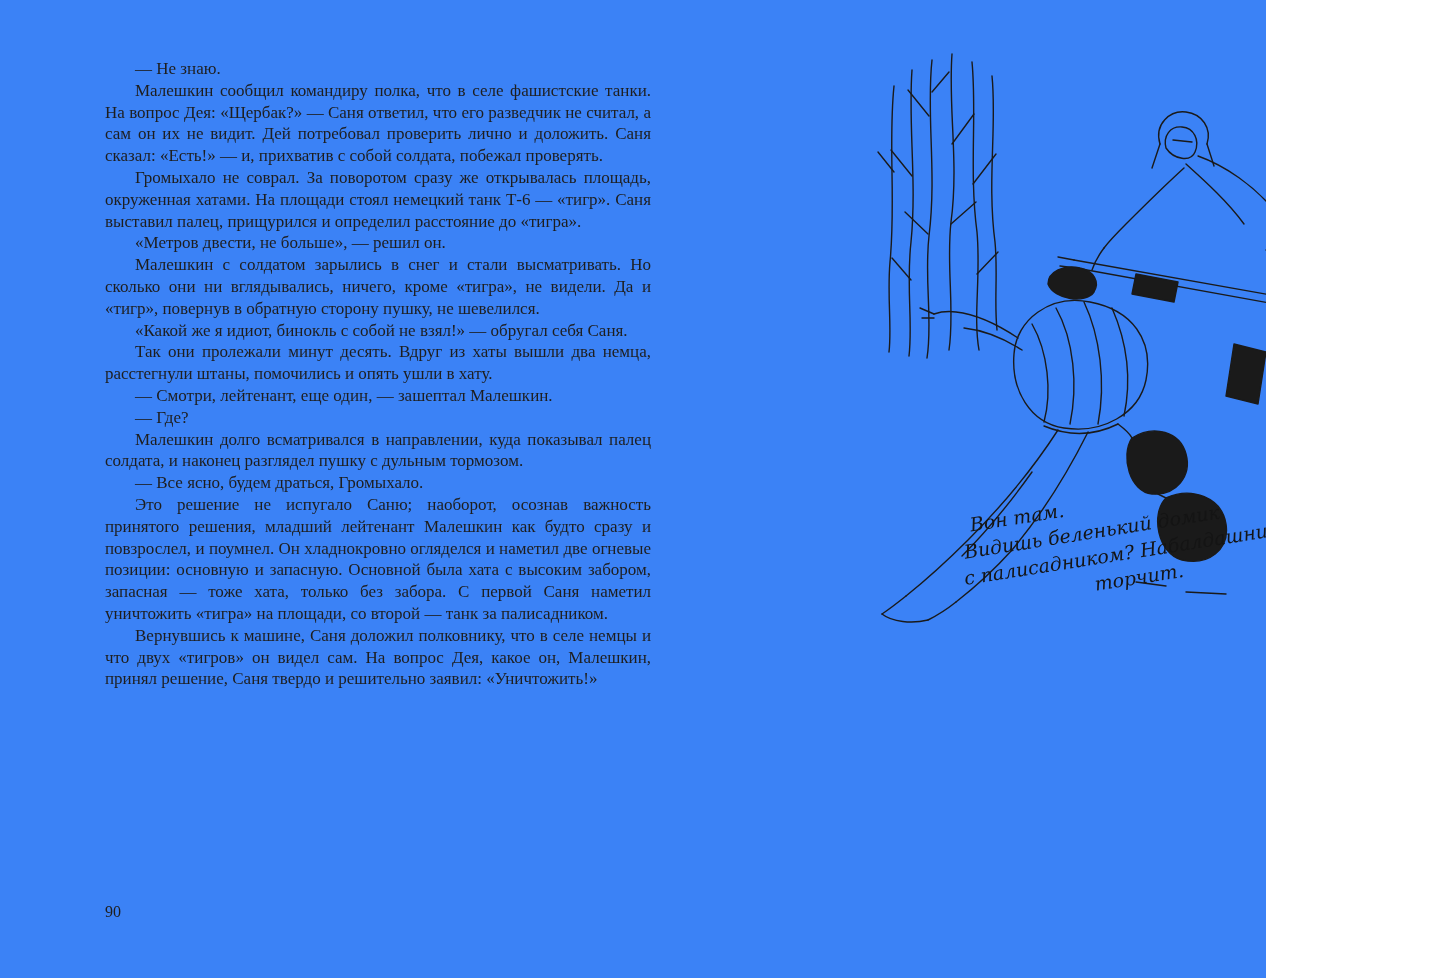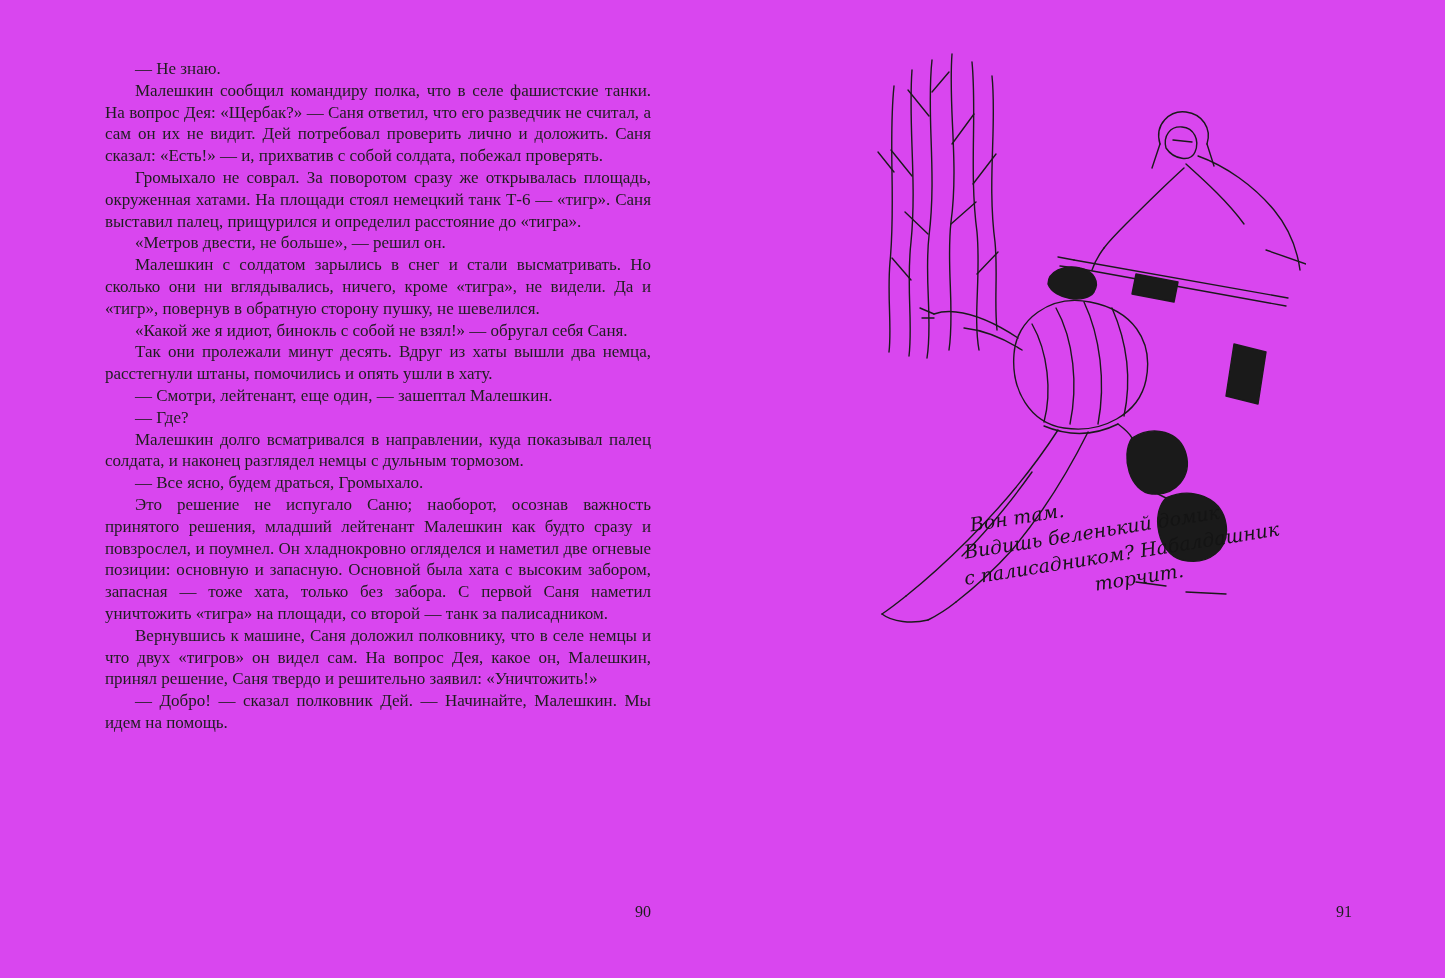--- a/index.html
+++ b/index.html
@@ -2,23 +2,23 @@
 <html lang="ru"><head>
 <meta charset="utf-8">
 <style>
   html, body {
     margin: 0;
     padding: 0;
     background: #ffffff;
   }
   .spread {
     position: relative;
-    width: 1445px;
+    width: 1266px;
     height: 978px;
-    background: #d946ef;
+    background: #3b82f6;
     font-family: "Liberation Serif", serif;
     color: #1e1e1e;
     overflow: hidden;
   }
   .page-text p {
     margin: 0;
     text-indent: 30px;
     text-align: justify;
     font-size: 17px;
     line-height: 21.8px;
@@ -40,21 +40,21 @@
   .right-text {
     position: absolute;
     top: 628px;
     left: 0;
     width: 546px;
   }
   .pagenum {
     position: absolute;
     top: 903px;
     width: 546px;
-    text-align: right;
+    text-align: left;
     font-size: 16px;
     color: #1e1e1e;
   }
   .pagenum-left { left: 105px; }
   .pagenum-right { left: 806px; }
 
   .illus {
     position: absolute;
     top: 0;
     left: 30px;
@@ -92,25 +92,24 @@
   <div class="page-left page-text">
     <p>— Не знаю.</p>
     <p>Малешкин сообщил командиру полка, что в селе фашистские танки. На вопрос Дея: «Щербак?» — Саня ответил, что его разведчик не считал, а сам он их не видит. Дей потребовал проверить лично и доложить. Саня сказал: «Есть!» — и, прихватив с собой солдата, побежал проверять.</p>
     <p>Громыхало не соврал. За поворотом сразу же открывалась площадь, окруженная хатами. На площади стоял немецкий танк Т-6 — «тигр». Саня выставил палец, прищурился и определил расстояние до «тигра».</p>
     <p>«Метров двести, не больше», — решил он.</p>
     <p>Малешкин с солдатом зарылись в снег и стали высматривать. Но сколько они ни вглядывались, ничего, кроме «тигра», не видели. Да и «тигр», повернув в обратную сторону пушку, не шевелился.</p>
     <p>«Какой же я идиот, бинокль с собой не взял!» — обругал себя Саня.</p>
     <p>Так они пролежали минут десять. Вдруг из хаты вышли два немца, расстегнули штаны, помочились и опять ушли в хату.</p>
     <p>— Смотри, лейтенант, еще один, — зашептал Малешкин.</p>
     <p>— Где?</p>
-    <p>Малешкин долго всматривался в направлении, куда показывал палец солдата, и наконец разглядел немцы с дульным тормозом.</p>
+    <p>Малешкин долго всматривался в направлении, куда показывал палец солдата, и наконец разглядел пушку с дульным тормозом.</p>
     <p>— Все ясно, будем драться, Громыхало.</p>
     <p>Это решение не испугало Саню; наоборот, осознав важность принятого решения, младший лейтенант Малешкин как будто сразу и повзрослел, и поумнел. Он хладнокровно огляделся и наметил две огневые позиции: основную и запасную. Основной была хата с высоким забором, запасная — тоже хата, только без забора. С первой Саня наметил уничтожить «тигра» на площади, со второй — танк за палисадником.</p>
     <p>Вернувшись к машине, Саня доложил полковнику, что в селе немцы и что двух «тигров» он видел сам. На вопрос Дея, какое он, Малешкин, принял решение, Саня твердо и решительно заявил: «Уничтожить!»</p>
-    <p>— Добро! — сказал полковник Дей. — Начинайте, Малешкин. Мы идем на помощь.</p>
   </div>
 
   <div class="page-right">
 
     <div class="illus">
       <svg width="470" height="580" viewBox="0 0 470 580" fill="none" stroke="#1a1a1a" stroke-width="1.4" stroke-linecap="round" stroke-linejoin="round">
 
         <g>
           <path d="M96,8 C90,62 101,120 93,184 C88,228 97,268 91,306"></path>
           <path d="M116,2 C112,56 123,110 115,170 C110,214 119,258 113,298"></path>
@@ -182,15 +181,14 @@
         <div class="hw-3">с палисадником? Набалдашник</div>
         <div class="hw-4">торчит.</div>
       </div>
     </div>
 
     <div class="right-text page-text">
     </div>
   </div>
 
   <div class="pagenum pagenum-left">90</div>
-  <div class="pagenum pagenum-right">91</div>
 
 </div>
 
 </body></html>

